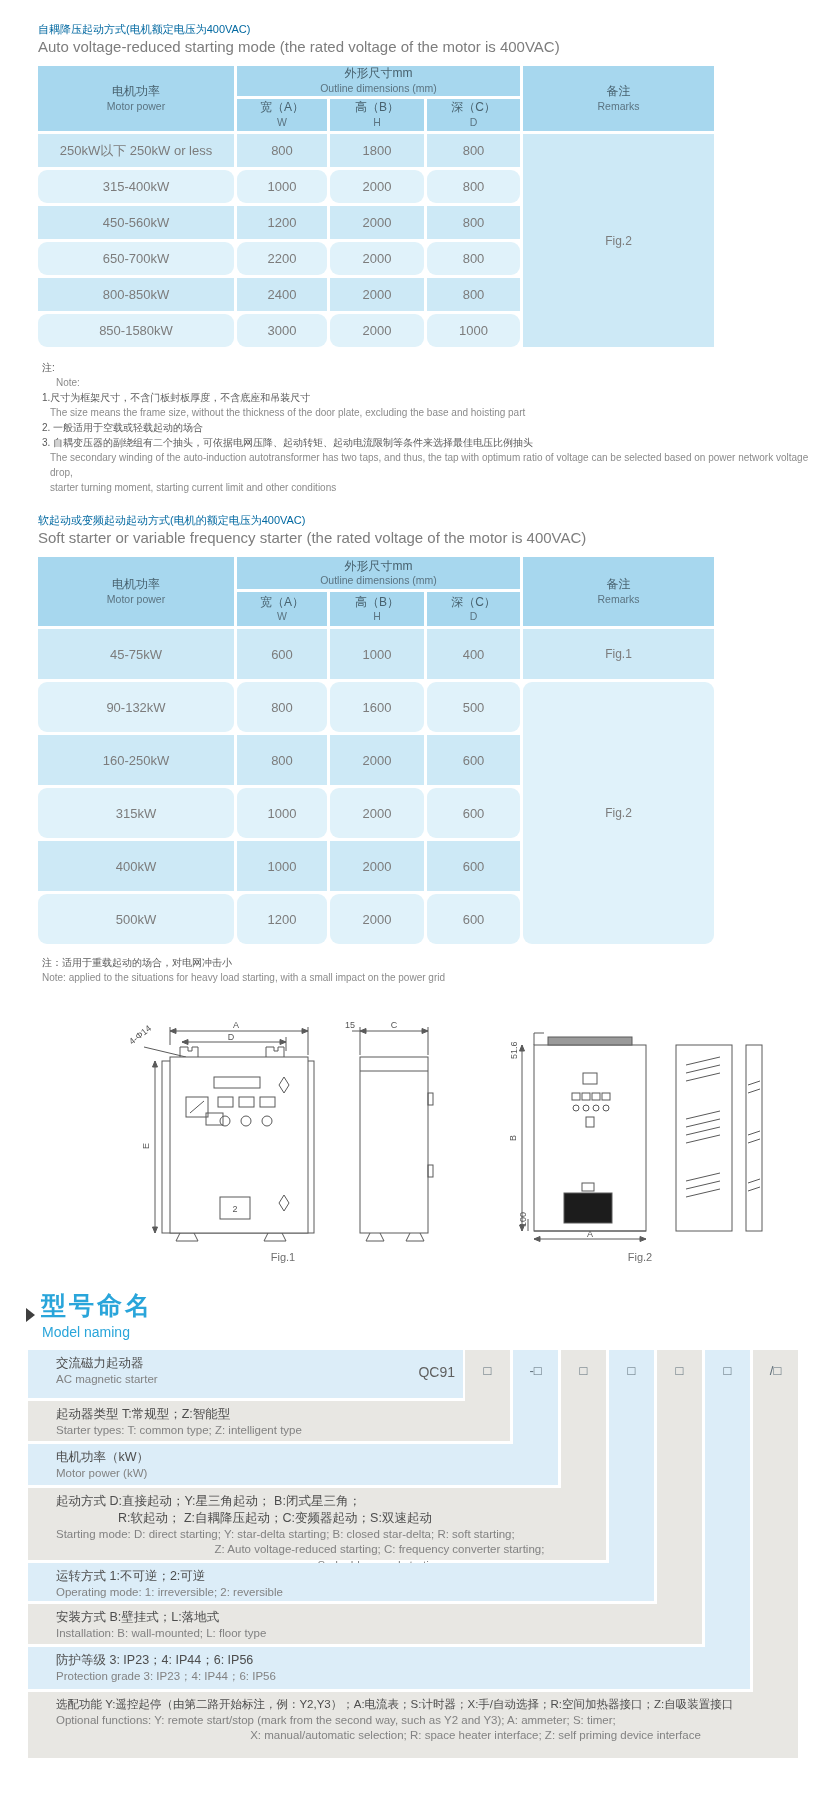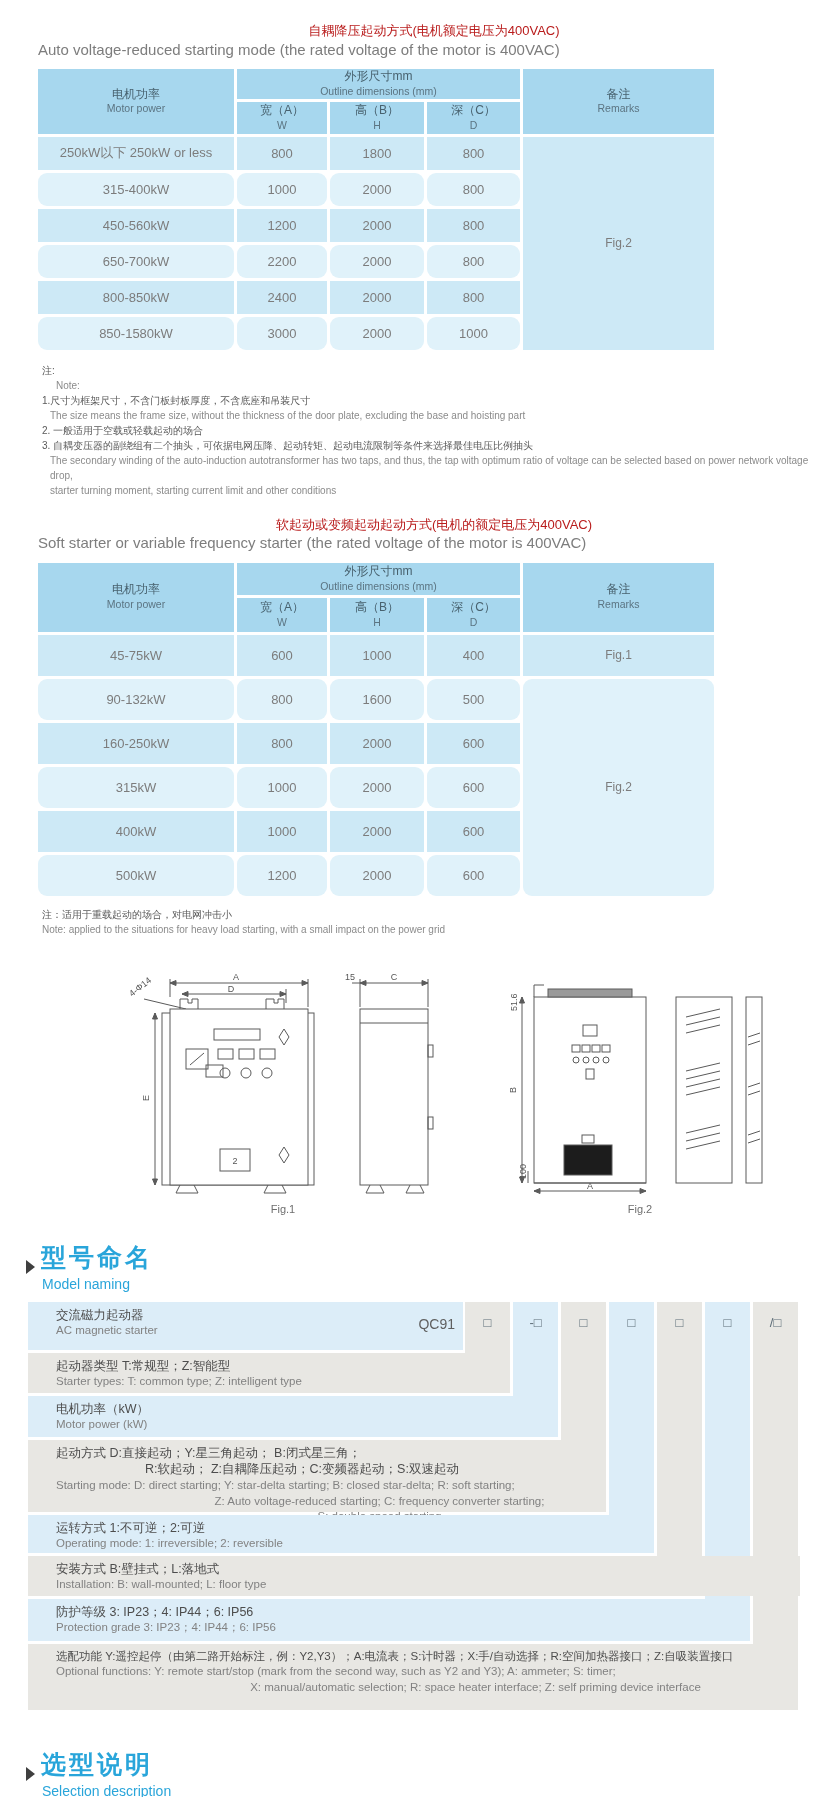--- a/index.html
+++ b/index.html
@@ -4,33 +4,33 @@
 <style>
   html,body{margin:0;padding:0;}
   body{
     width:830px;height:1797px;background:#ffffff;position:relative;
     font-family:"Liberation Sans","DejaVu Sans",sans-serif;color:#4d4d4d;
     overflow:hidden;
   }
   .page{padding-top:22px;}
   
   .tbl-title{margin-left:38px;line-height:1.35;}
-  .tbl-title .cn{font-size:13px;color:#b91c1c;text-align:center;}
+  .tbl-title .cn{font-size:11px;color:#0369a1;}
   .tbl-title .en{font-size:15px;color:#7d7d7d;}
   
   table.spec{border-collapse:separate;border-spacing:3px;width:676px;margin:6px 0 0 35px;table-layout:fixed;}
   table.spec th,table.spec td{font-weight:normal;text-align:center;vertical-align:middle;padding:0;}
   th.hdr{background:#a7d7ee;color:#48626f;font-size:12px;line-height:1.3;}
   th.hdr .en{font-size:10.5px;color:#5b7482;}
   td.val{font-size:13px;color:#7c7c7c;}
   tr.row-a td{background:#cde9f6;}
   tr.row-b td{background:#e0f2fa;border-radius:9px;}
   td.remarks{background:#def1fa;font-size:12px;color:#7c7c7c;}
   .t1 tbody td{height:33px;}
-  .t2 tbody td{height:41px;}
+  .t2 tbody td{height:50px;}
   .t1 thead tr:first-child th{height:30px;}
   .t1 thead tr:last-child th{height:32px;}
   .t2 thead tr:first-child th{height:32px;}
   .t2 thead tr:last-child th{height:34px;}
   
   .notes{margin:10px 0 0 42px;font-size:10px;line-height:1.5;}
   .notes .cn{color:#5a5a5a;}
   .notes .en{color:#8b8b8b;padding-left:8px;}
   
   .figs{margin:30px 0 0 118px;display:flex;gap:52px;align-items:flex-end;}
@@ -46,21 +46,21 @@
   
   .model{position:relative;width:776px;height:412px;margin:10px 0 0 28px;}
   .mblk{position:absolute;box-sizing:border-box;}
   .bg-blue{background:#dcedf8;}
   .bg-gray{background:#e8e7e3;}
   .mrow{padding:5px 0 0 28px;}
   .mrow .cn{font-size:12.5px;color:#4d4d4d;line-height:1.35;}
   .mrow .en{font-size:11.5px;color:#828282;line-height:1.35;}
   .mbox{position:absolute;top:13px;width:100%;text-align:center;font-size:13px;color:#5d6d77;}
   .qc{position:absolute;right:8px;top:14px;font-size:14px;color:#5f5f5f;}
-  .ind1{margin-left:89px;}
+  .ind1{margin-left:62px;}
   .ind2{margin-left:97px;text-align:center;}
 </style>
 </head>
 <body>
 
 <div class="page">
 
   <div class="tbl-title">
     <div class="cn">自耦降压起动方式(电机额定电压为400VAC)</div>
     <div class="en">Auto voltage-reduced starting mode (the rated voltage of the motor is 400VAC)</div>
@@ -413,21 +413,21 @@
       <div class="en">Starting mode: D: direct starting; Y: star-delta starting; B: closed star-delta; R: soft starting;</div>
       <div class="en ind2">Z: Auto voltage-reduced starting; C: frequency converter starting;</div>
       <div class="en ind2">S: double speed starting</div>
     </div>
 
     <div class="mblk bg-blue mrow" style="left:0;top:213px;width:626px;height:38px">
       <div class="cn">运转方式 1:不可逆；2:可逆</div>
       <div class="en">Operating mode: 1: irreversible; 2: reversible</div>
     </div>
 
-    <div class="mblk bg-gray mrow" style="left:0;top:254px;width:772px;height:40px">
+    <div class="mblk bg-gray mrow" style="left:0;top:254px;width:674px;height:40px">
       <div class="cn">安装方式 B:壁挂式；L:落地式</div>
       <div class="en">Installation: B: wall-mounted;  L: floor type</div>
     </div>
 
     <div class="mblk bg-blue mrow" style="left:0;top:297px;width:722px;height:42px">
       <div class="cn">防护等级 3: IP23；4: IP44；6: IP56</div>
       <div class="en">Protection grade  3: IP23；4: IP44；6: IP56</div>
     </div>
 
     <div class="mblk bg-gray mrow" style="left:0;top:342px;width:770px;height:66px">

